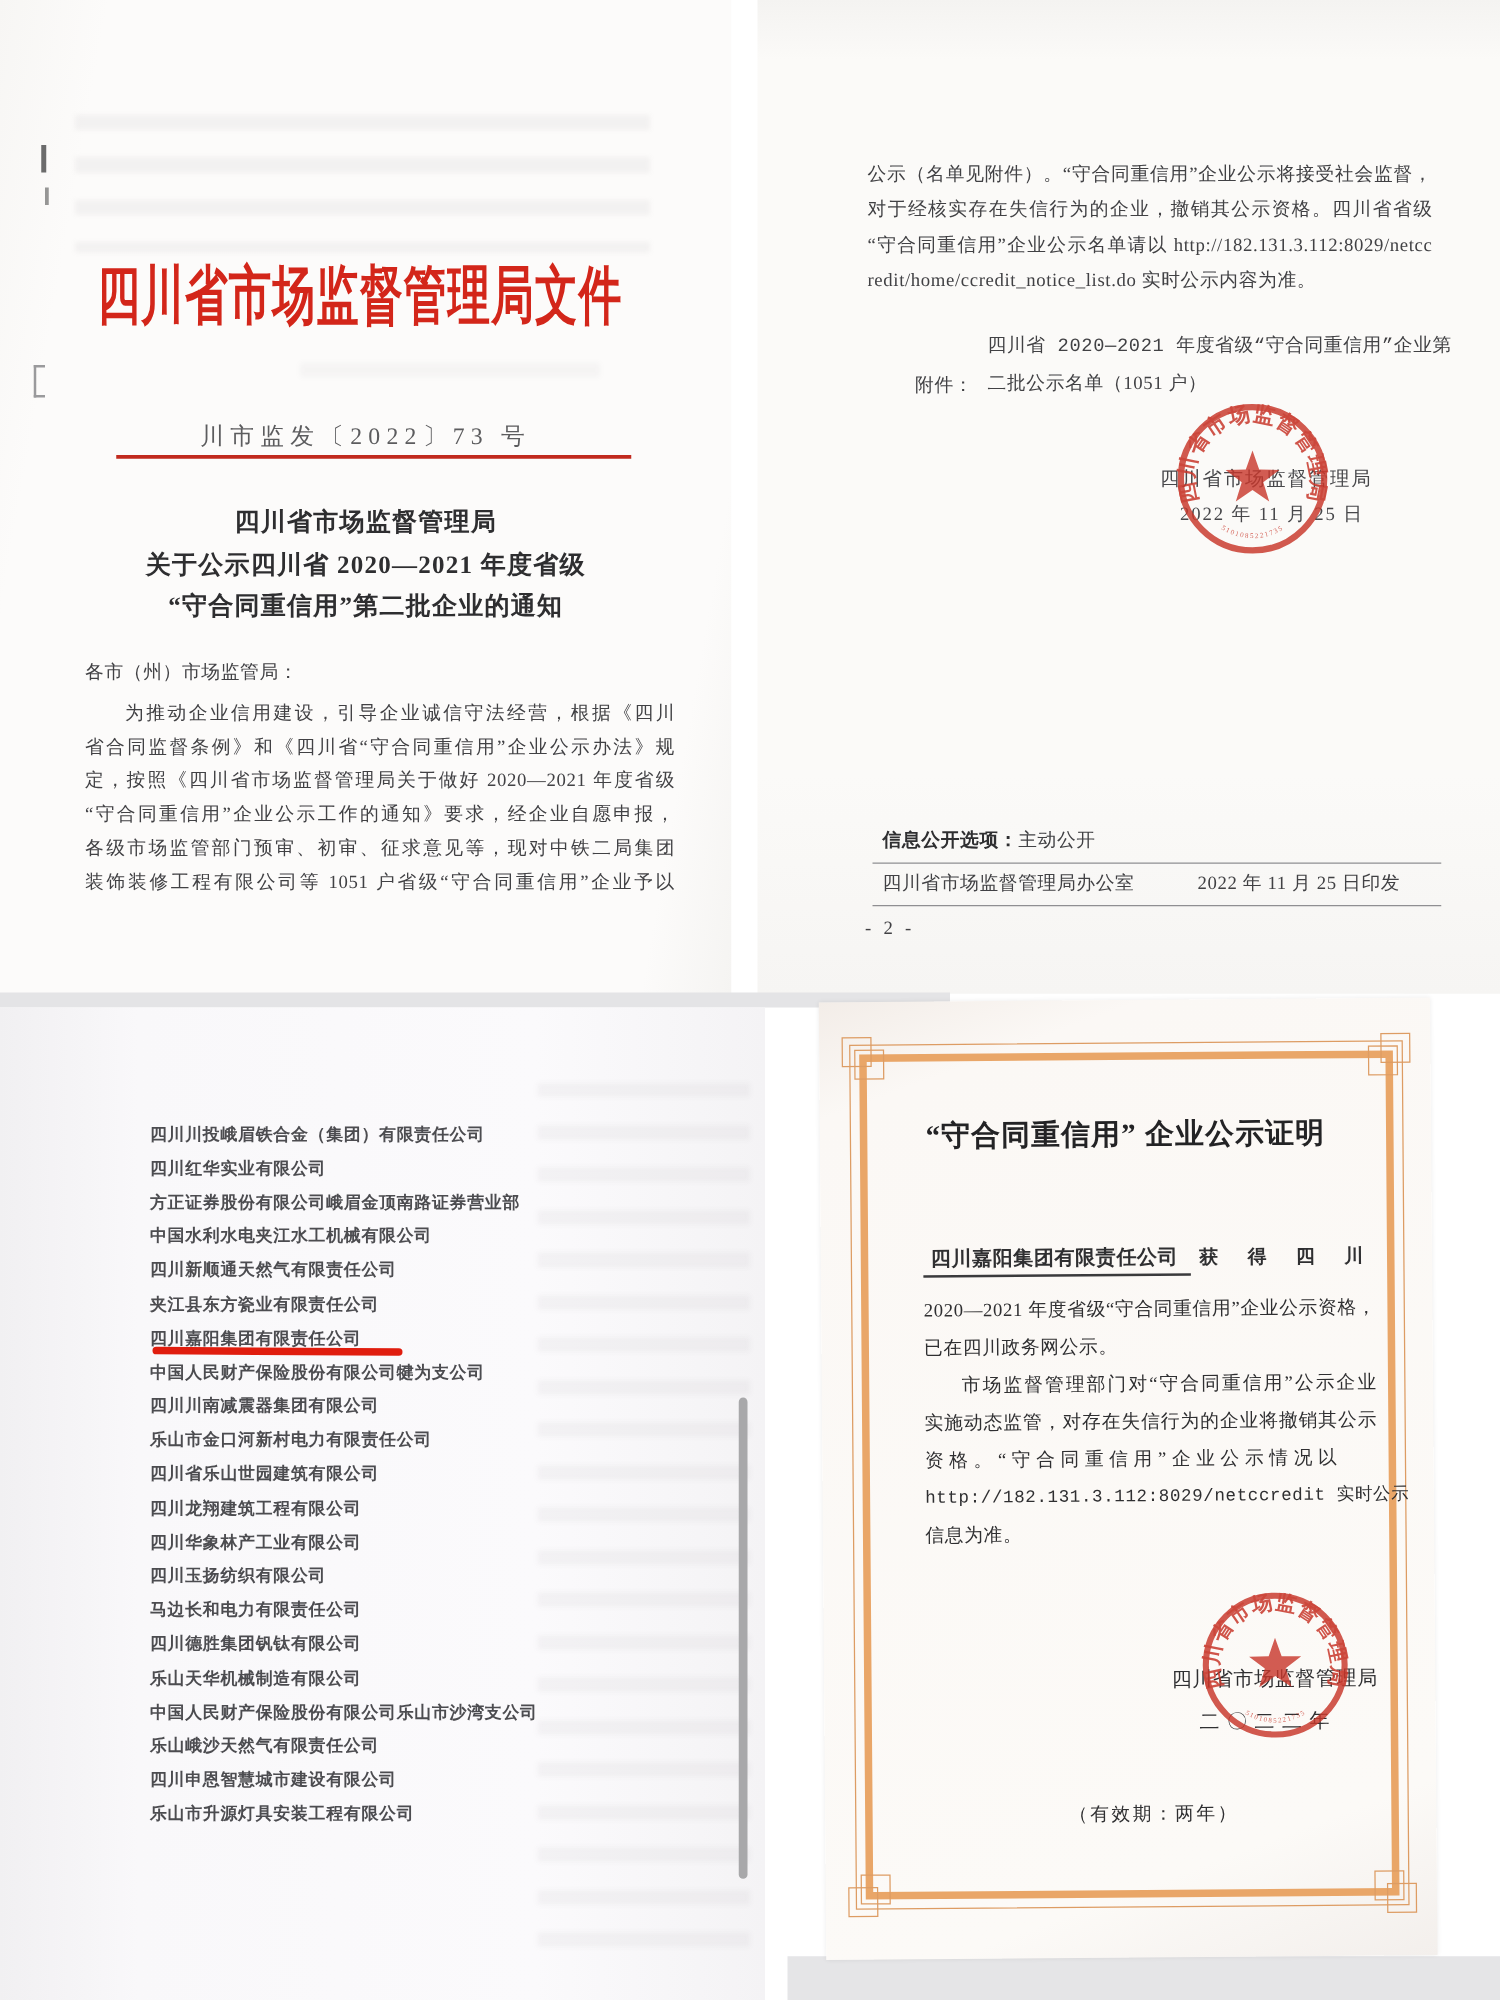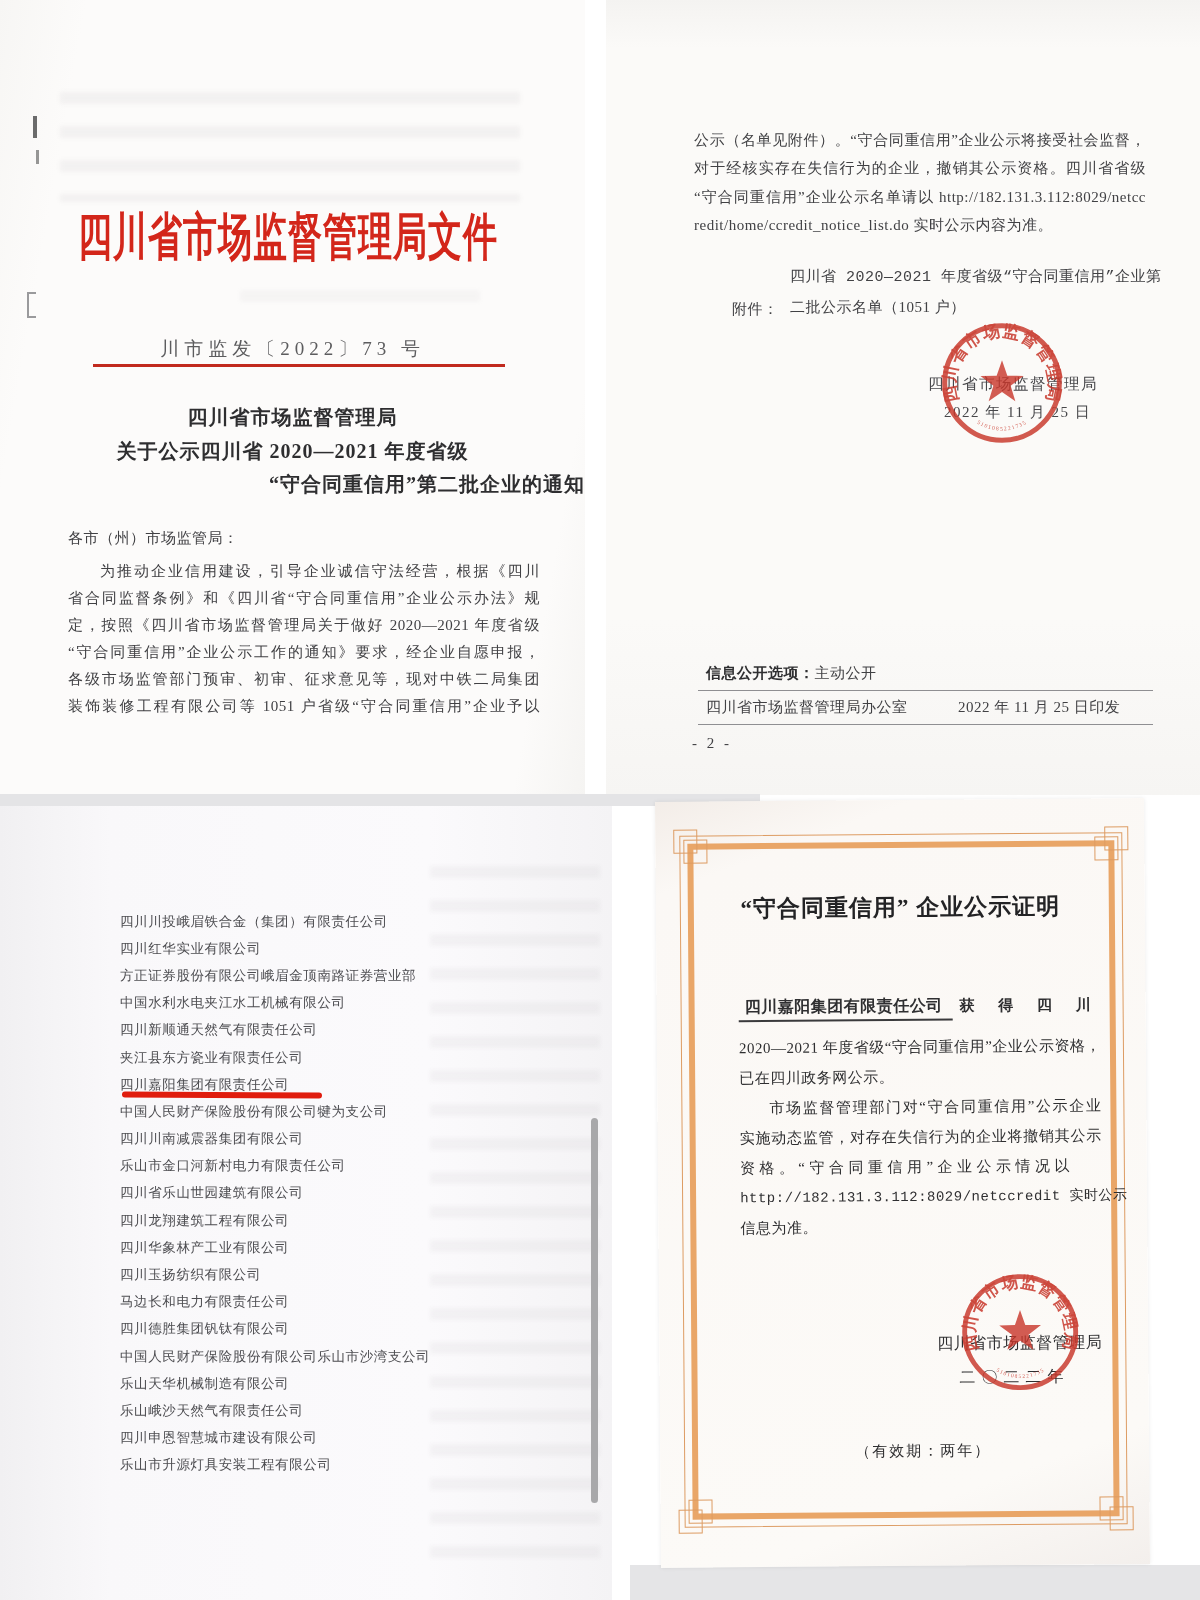--- a/index.html
+++ b/index.html
@@ -55,21 +55,21 @@
   <div class="abs scan-mark" style="left:33px;top:116px;width:4px;height:22px;"></div>
   <div class="abs scan-mark" style="left:36px;top:150px;width:3px;height:14px;opacity:.7;"></div>
   <div class="abs" style="left:27px;top:292px;width:7px;height:22px;border-left:2px solid #9a9a9c;border-top:2px solid #9a9a9c;border-bottom:2px solid #9a9a9c;"></div>
 
   <div class="abs banner">四川省市场监督管理局文件</div>
   <div class="abs docnum">川市监发〔2022〕73 号</div>
   <div class="abs redrule"></div>
 
   <div class="abs ntitle" style="top:404px;">四川省市场监督管理局</div>
   <div class="abs ntitle" style="top:438px;">关于公示四川省 2020—2021 年度省级</div>
-  <div class="abs ntitle" style="top:471px;text-align:right;">“守合同重信用”第二批企业的通知</div>
+  <div class="abs ntitle" style="top:471px;">“守合同重信用”第二批企业的通知</div>
 
   <div class="doc-line" style="left:68px;top:531px;">各市（州）市场监管局：</div>
   <div class="doc-line jline" style="left:100px;top:564px;width:440px;">为推动企业信用建设，引导企业诚信守法经营，根据《四川</div>
   <div class="doc-line jline" style="left:68px;top:591px;width:472px;">省合同监督条例》和《四川省“守合同重信用”企业公示办法》规</div>
   <div class="doc-line jline" style="left:68px;top:618px;width:472px;">定，按照《四川省市场监督管理局关于做好 2020—2021 年度省级</div>
   <div class="doc-line jline" style="left:68px;top:645px;width:472px;">“守合同重信用”企业公示工作的通知》要求，经企业自愿申报，</div>
   <div class="doc-line jline" style="left:68px;top:672px;width:472px;">各级市场监管部门预审、初审、征求意见等，现对中铁二局集团</div>
   <div class="doc-line jline" style="left:68px;top:699px;width:472px;">装饰装修工程有限公司等 1051 户省级“守合同重信用”企业予以</div>
 </div>
 
@@ -107,21 +107,21 @@
   <div class="doc-line" style="left:352px;top:700px;">2022 年 11 月 25 日印发</div>
   <div class="abs hr" style="left:92px;top:724px;width:455px;"></div>
   <div class="doc-line" style="left:86px;top:736px;letter-spacing:3px;">- 2 -</div>
 </div>
 
 <div class="abs divider-h"></div>
 
 <div class="abs q3">
 
   <div class="abs bleed bleed-lines" style="left:430px;top:60px;width:170px;height:700px;opacity:.45;"></div>
-  <div class="abs" style="left:120px;top:102px;">
+  <div class="abs" style="left:120px;top:88px;font-weight:bold;">
     <div class="company-row">
         <span>四川川投峨眉铁合金（集团）有限责任公司</span>
       </div>
     <div class="company-row">
         <span>四川红华实业有限公司</span>
       </div>
     <div class="company-row">
         <span>方正证券股份有限公司峨眉金顶南路证券营业部</span>
       </div>
     <div class="company-row">
@@ -158,24 +158,24 @@
     <div class="company-row">
         <span>四川玉扬纺织有限公司</span>
       </div>
     <div class="company-row">
         <span>马边长和电力有限责任公司</span>
       </div>
     <div class="company-row">
         <span>四川德胜集团钒钛有限公司</span>
       </div>
     <div class="company-row">
+        <span>乐山天华机械制造有限公司</span>
+      </div>
+    <div class="company-row">
         <span>中国人民财产保险股份有限公司乐山市沙湾支公司</span>
-      </div>
-    <div class="company-row">
-        <span>乐山天华机械制造有限公司</span>
       </div>
     <div class="company-row">
         <span>乐山峨沙天然气有限责任公司</span>
       </div>
     <div class="company-row">
         <span>四川申恩智慧城市建设有限公司</span>
       </div>
     <div class="company-row">
         <span>乐山市升源灯具安装工程有限公司</span>
       </div>

